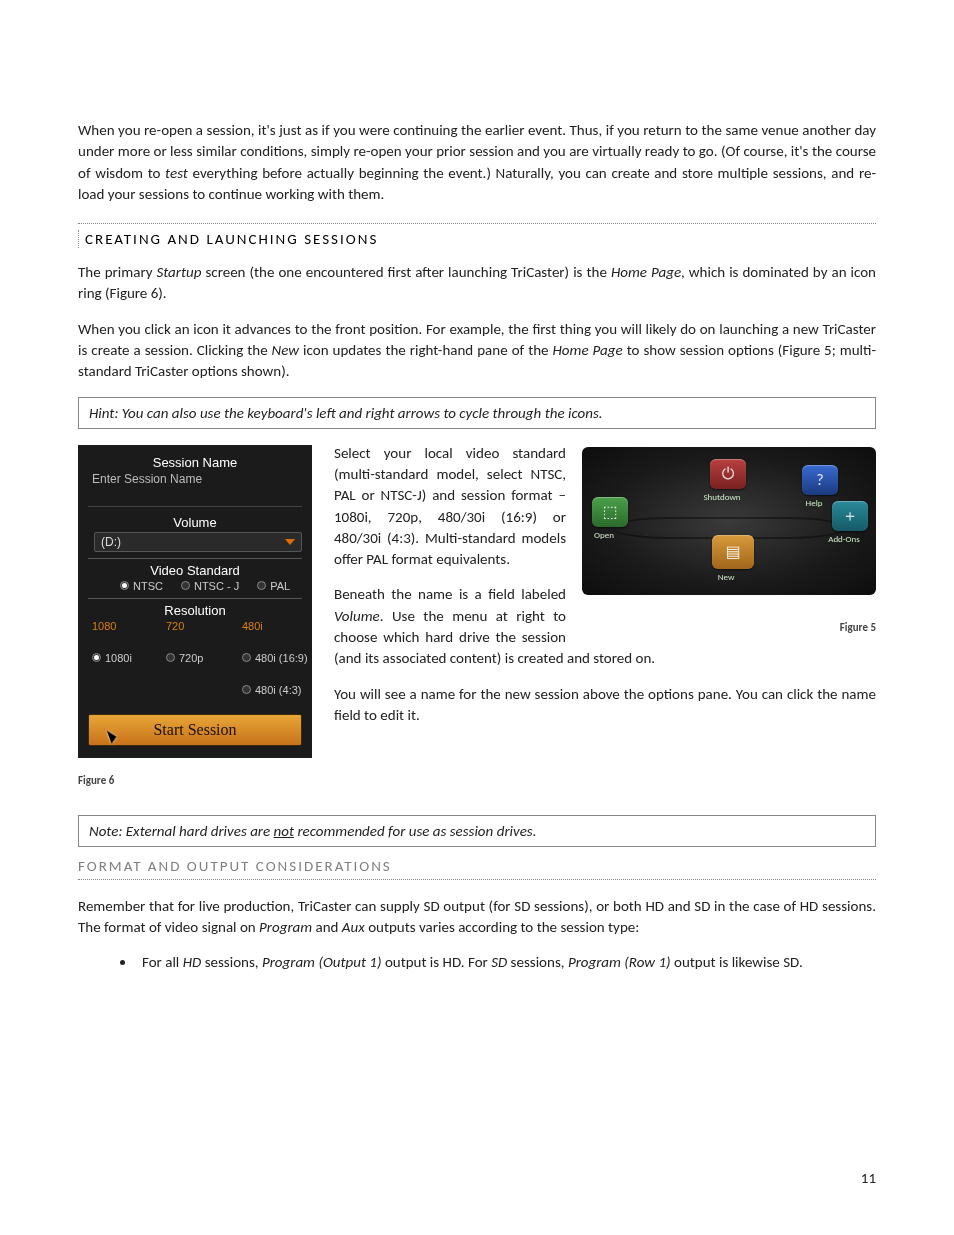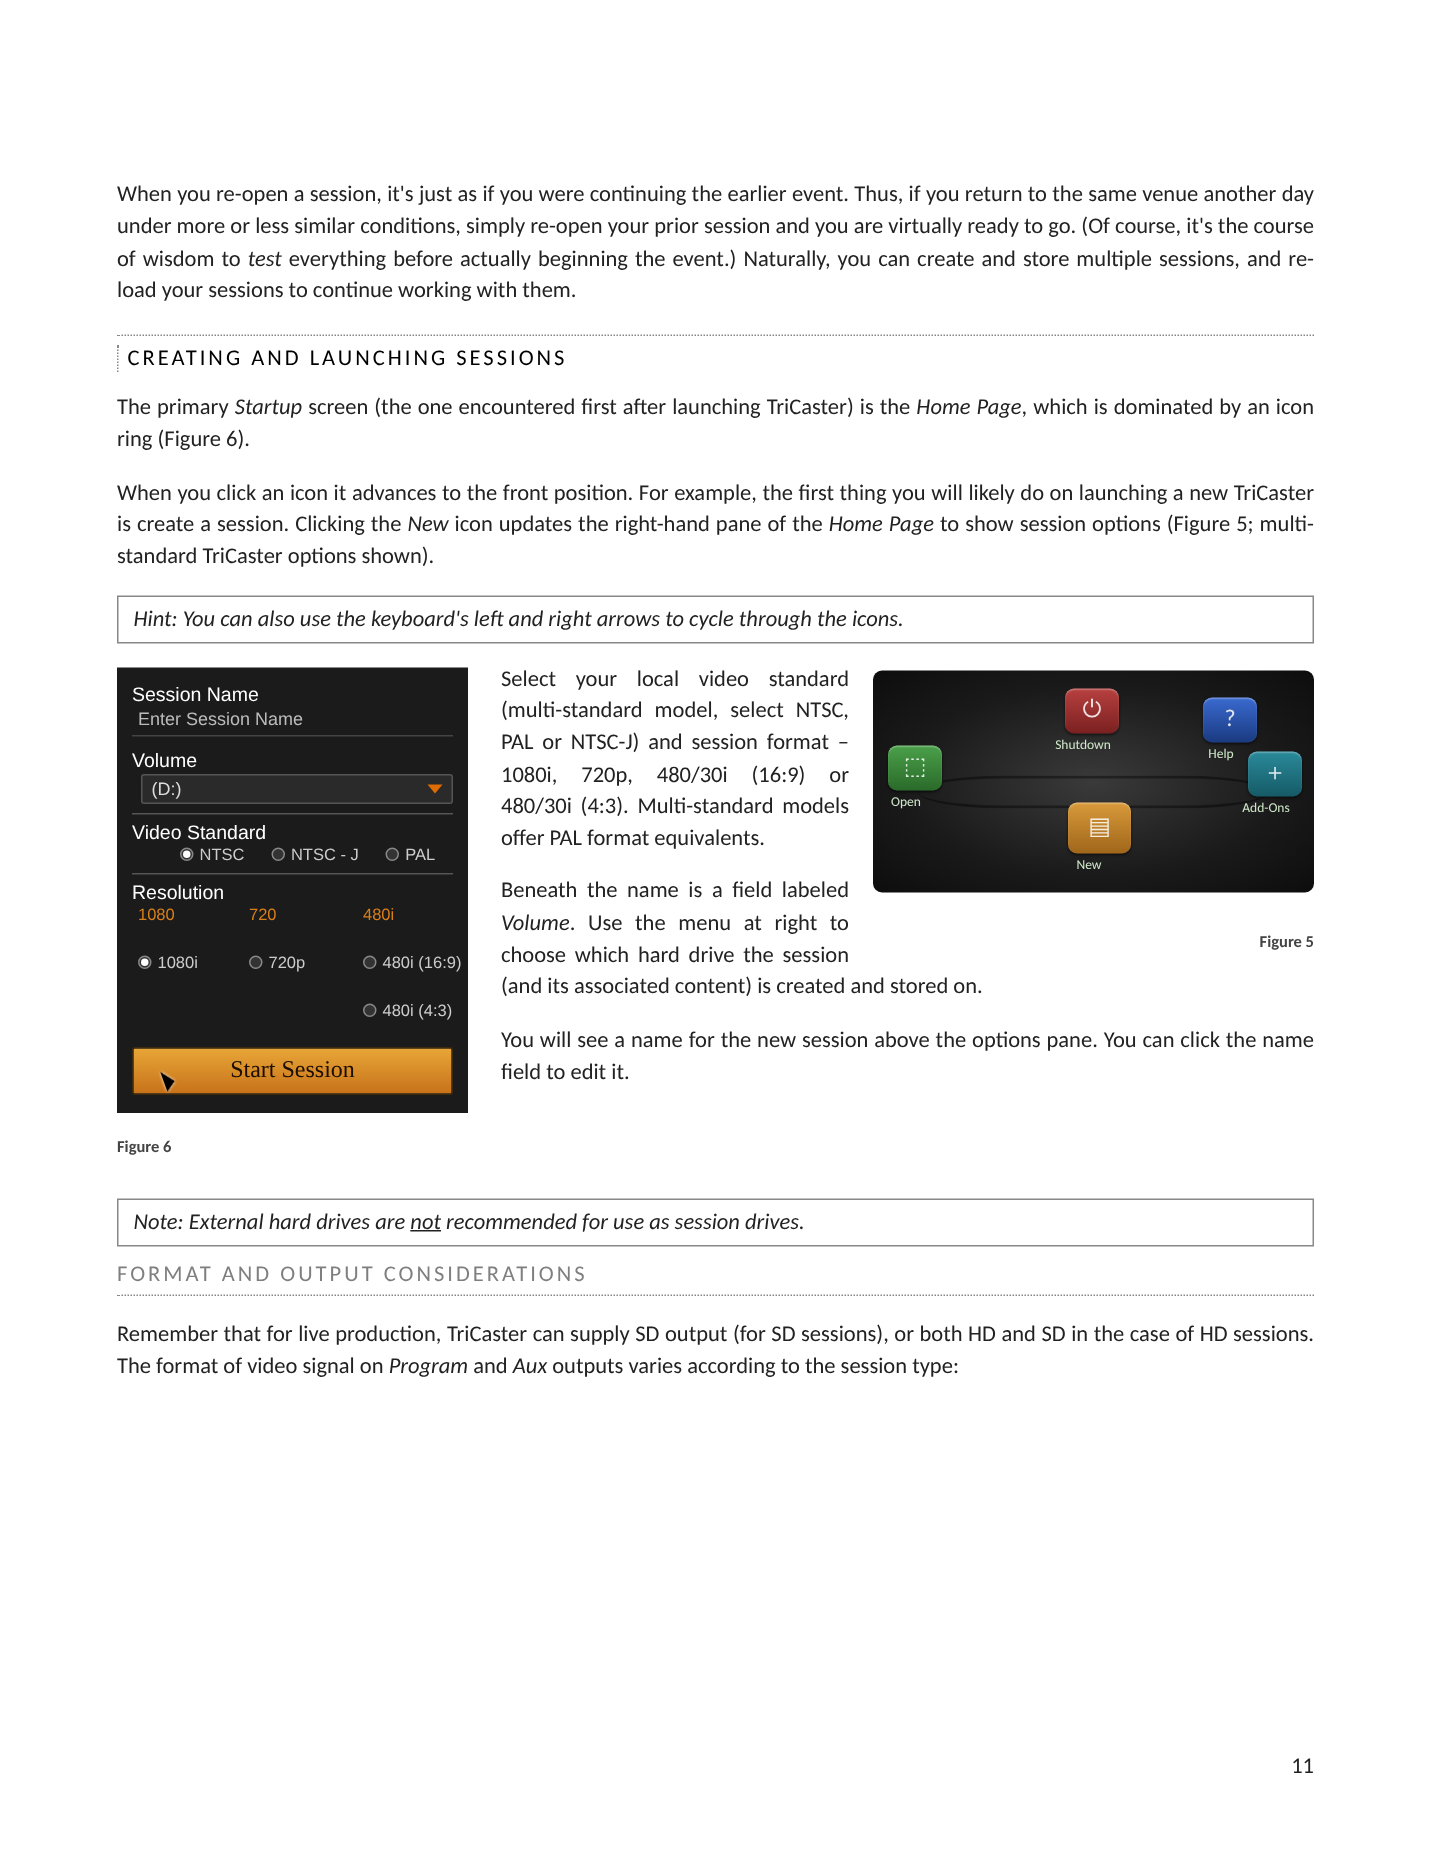--- a/index.html
+++ b/index.html
@@ -60,24 +60,24 @@
   .fig6-wrap { float: left; margin: 2px 22px 8px 0; }
   .fig6 {
     width: 234px;
     background: #1b1b1b;
     color: #fff;
     padding: 10px 10px 12px 10px;
     box-sizing: border-box;
     font-family: "Segoe UI", Arial, sans-serif;
     font-size: 12px;
   }
-  .fig6 .lbl { font-size: 13px; margin-bottom: 2px; }
+  .fig6 .lbl { font-size: 13px; margin-bottom: 2px; text-align: center; }
   .fig6 .placeholder {
     color: #bbb; font-size: 12px; margin-bottom: 8px;
-    border-bottom: 1px solid #444; padding: 0 0 4px 4px;
+    border-bottom: 1px solid #444; padding: 0 0 20px 4px;
   }
   .fig6 .divider { border-top: 1px solid #555; margin: 4px 0 4px 0; }
   .fig6 .dropdown {
     background: #2a2a2a;
     border: 1px solid #555;
     border-radius: 2px;
     padding: 2px 6px;
     margin: 2px 0 6px 6px;
     display: flex;
     justify-content: space-between;
@@ -314,15 +314,20 @@
   <div class="note-box">
     <span>Note: External hard drives are </span><span class="und">not</span><span> recommended for use as session drives.</span>
   </div>
 
   <div class="subsection-heading">FORMAT AND OUTPUT CONSIDERATIONS</div>
 
   <p>
     <span>Remember that for live production, TriCaster can supply SD output (for SD sessions), or both HD and SD in the case of HD sessions.  The format of video signal on </span><i>Program</i><span> and </span><i>Aux</i><span> outputs varies according to the session type:</span>
   </p>
 
+  <ul class="square">
+    <li>
+      <span>For all </span><i>HD</i><span> sessions, </span><i>Program (Output 1)</i><span> output is HD. For </span><i>SD</i><span> sessions, </span><i>Program (Row 1)</i><span> output is likewise SD.</span>
+    </li>
+  </ul>
 
   <div class="page-number">11</div>
 </div>
 
 </body></html>

